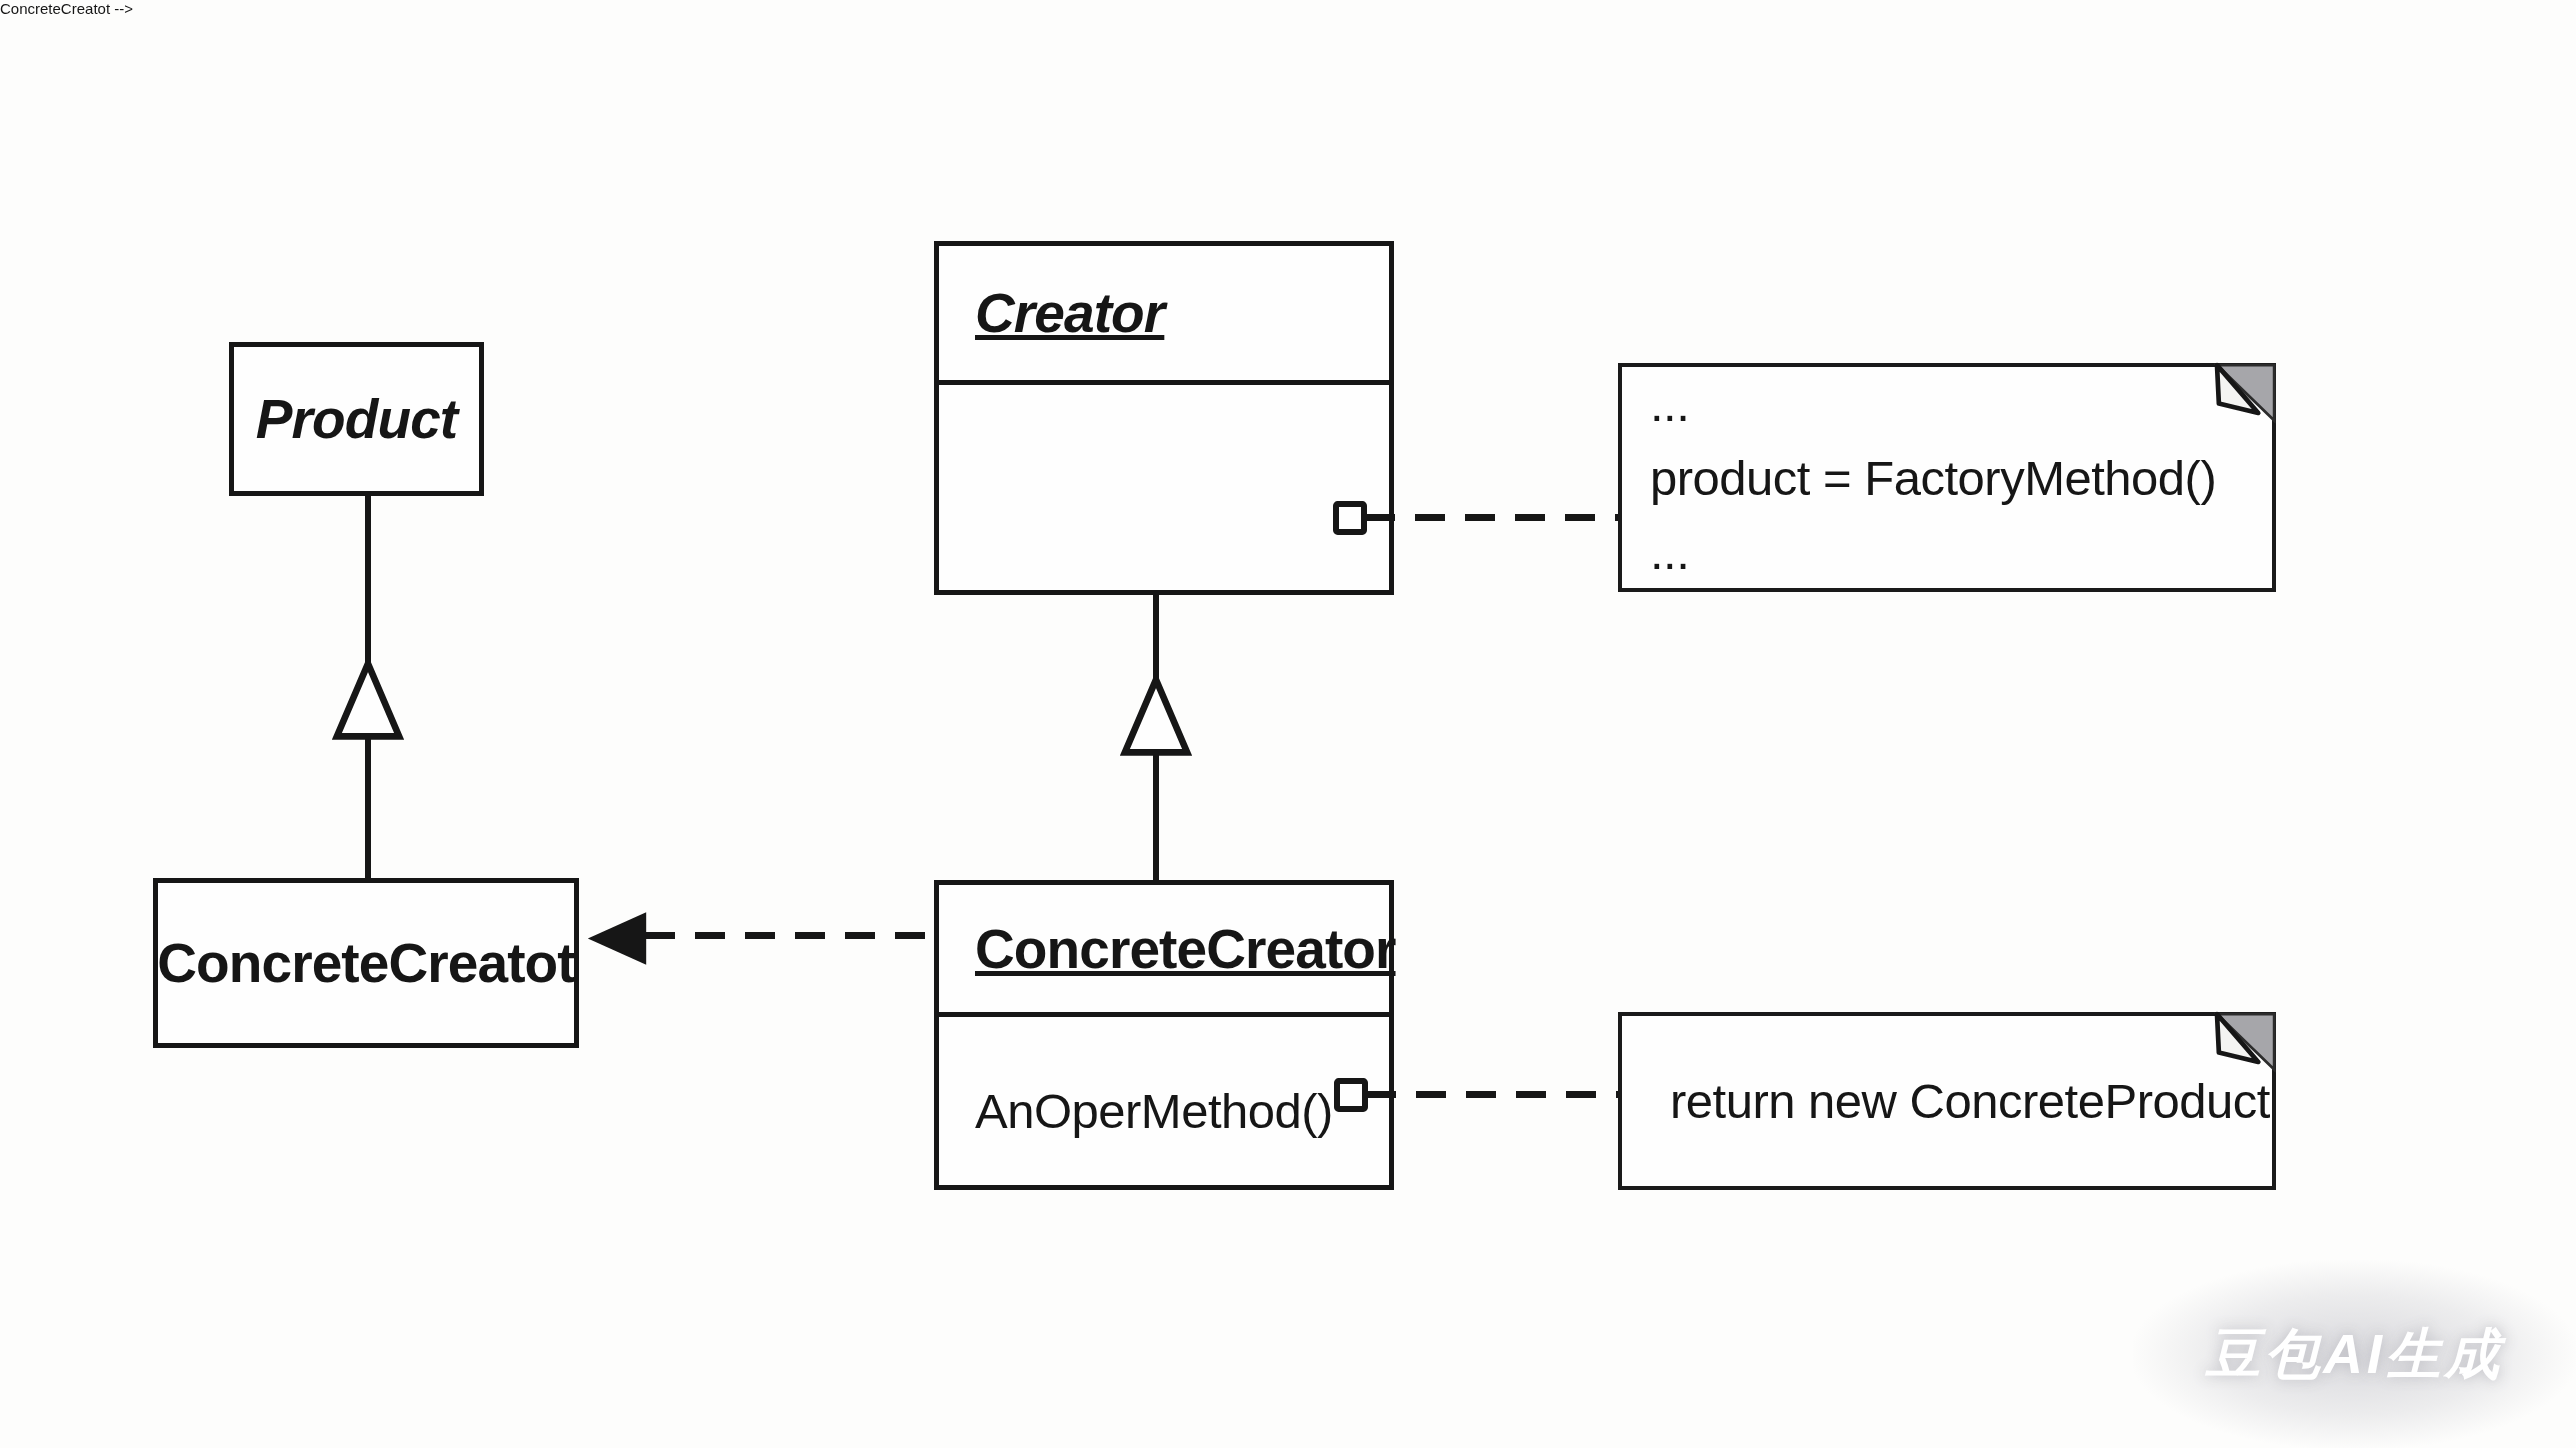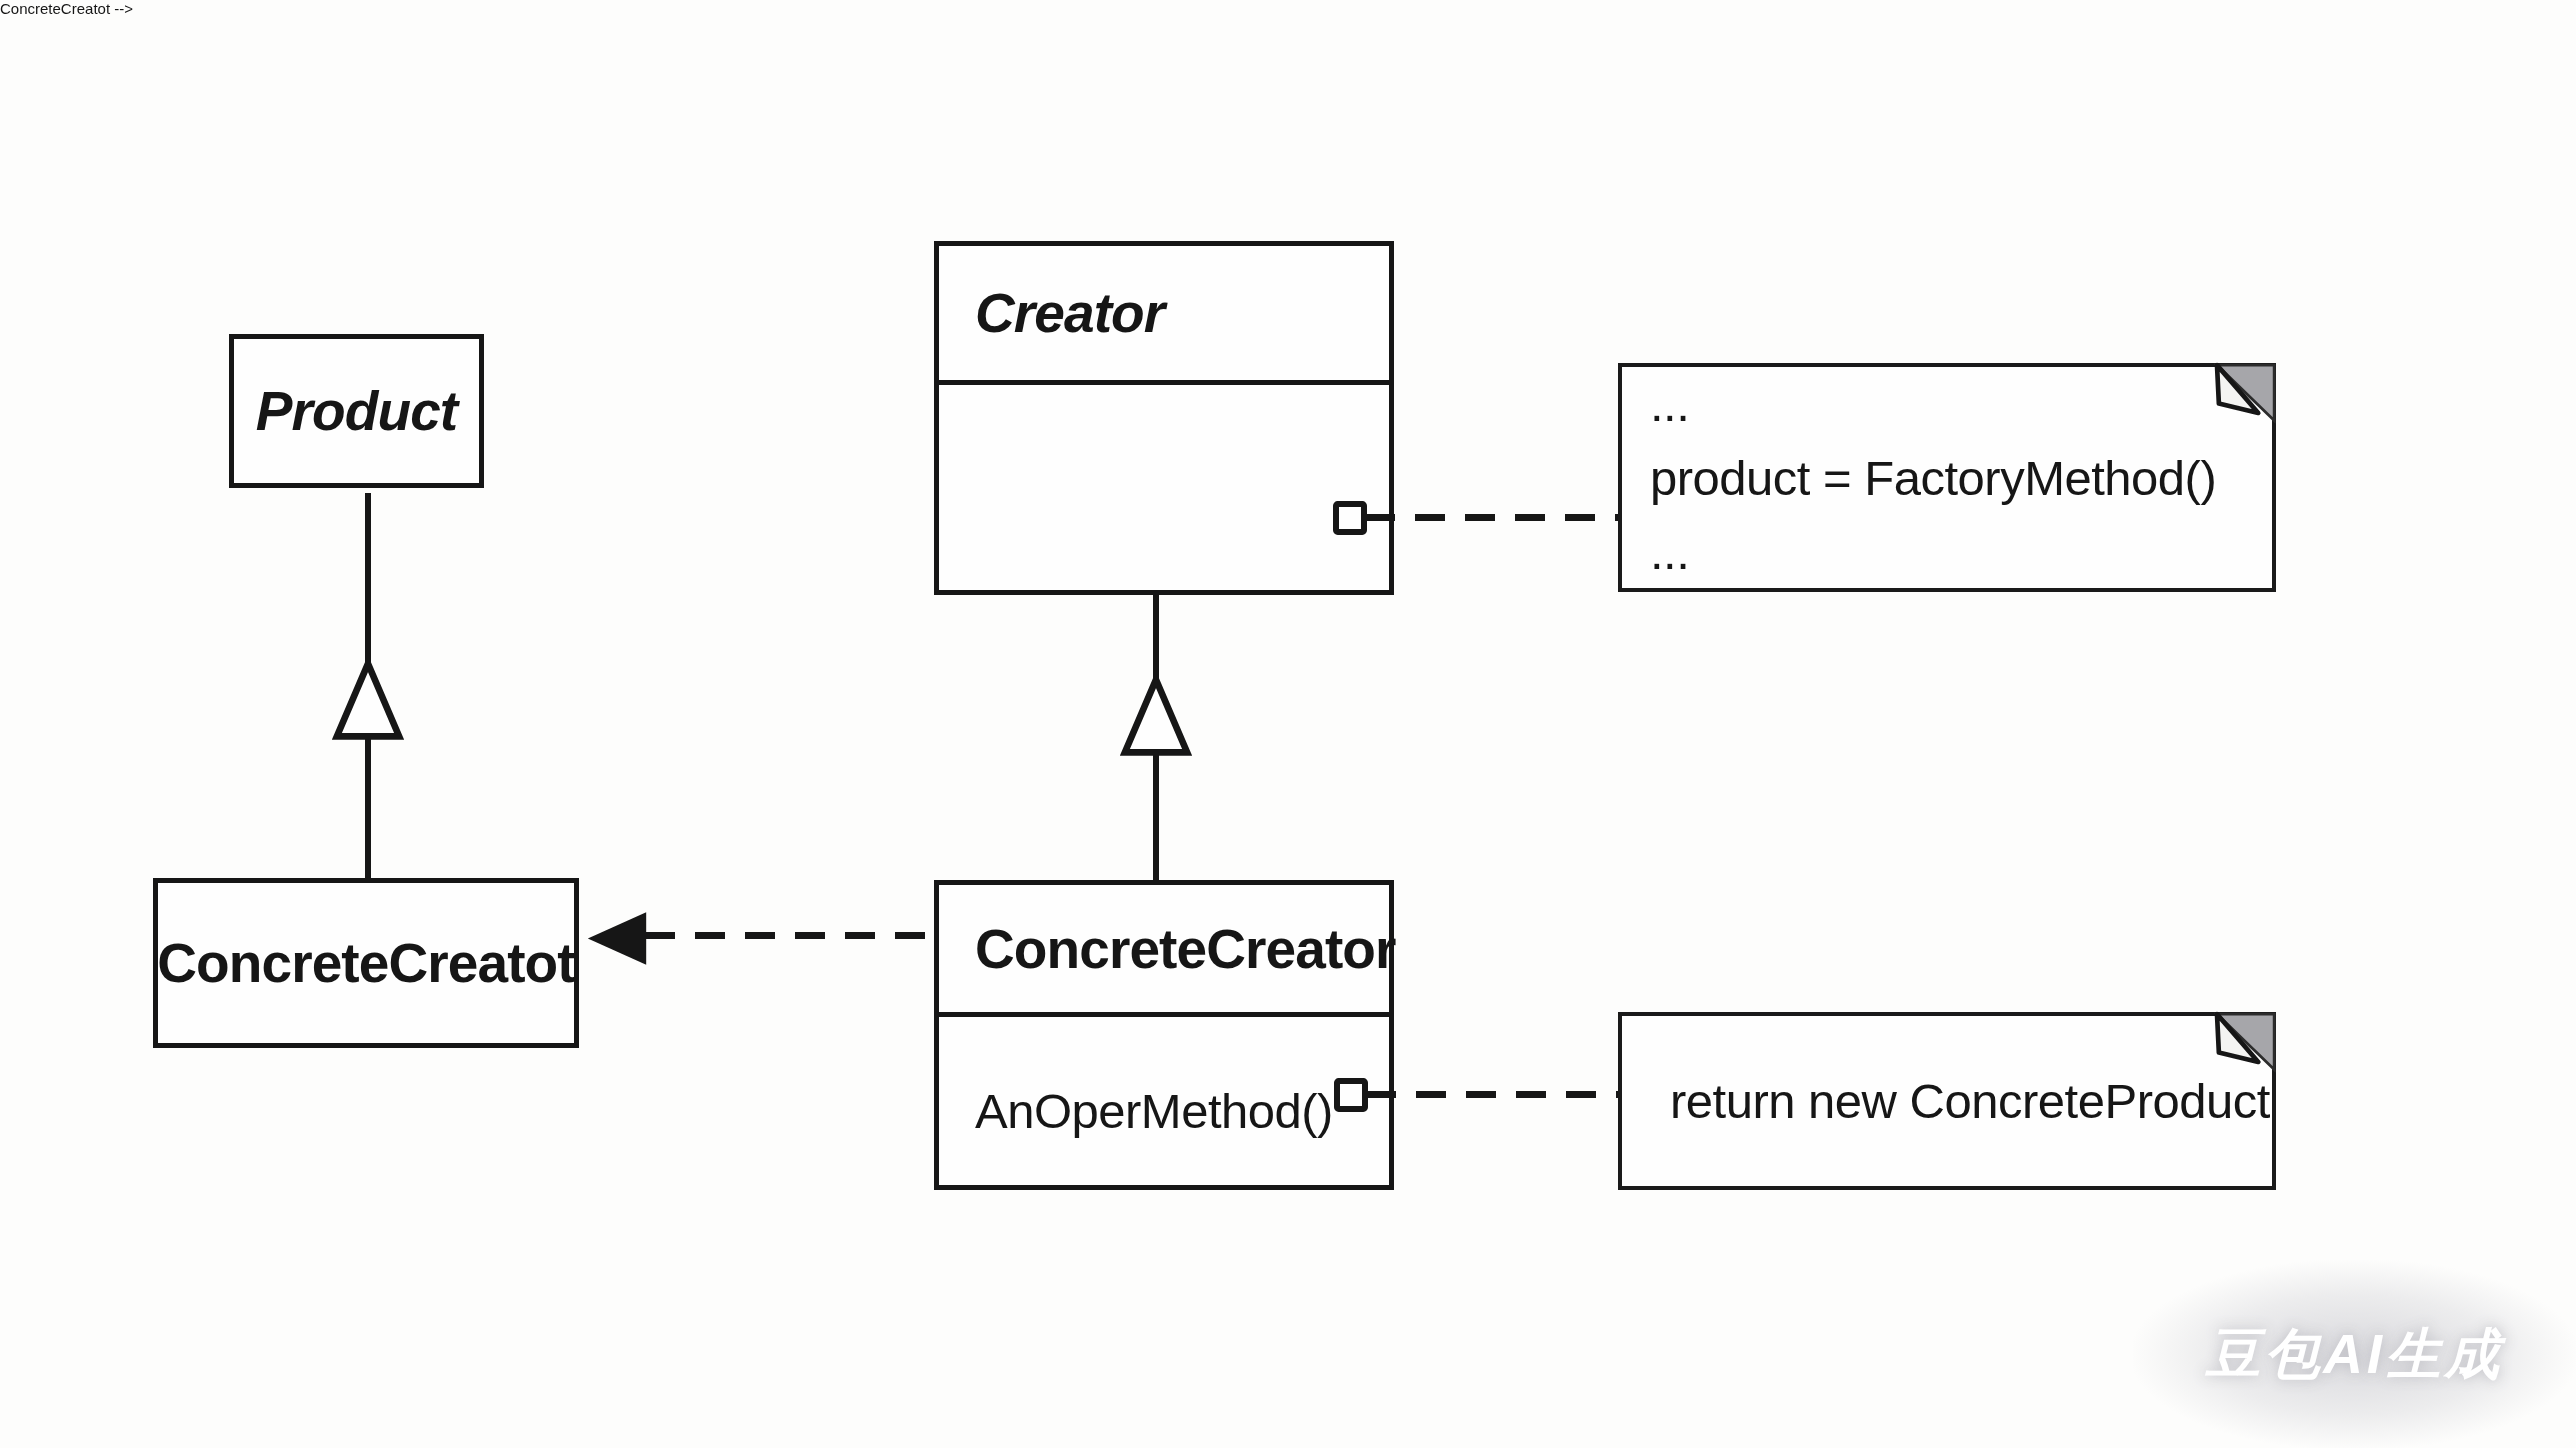--- a/index.html
+++ b/index.html
@@ -38,20 +38,21 @@
     letter-spacing: -0.9px;
   }
   .abstract .cls-name {
     font-style: italic;
   }
   .centered {
     justify-content: center;
   }
   .left-pad {
     padding-left: 36px;
+    text-decoration: underline;
   }
   .methods {
     box-sizing: border-box;
     padding: 19px 0 0 36px;
     line-height: 77px;
     font-size: 49px;
     letter-spacing: -0.5px;
   }
   .methods .m-abstract {
     font-style: italic;
@@ -142,21 +143,21 @@
     text-shadow: 0 0 13.2px rgba(185,185,192,0.9);
     font-style: italic;
   }
 </style>
 </head>
 <body>
 
 <div class="canvas">
 
   
-  <div class="uml-box abstract" style="left:229px; top:334px; width:255px; height:154px;">
+  <div class="uml-box abstract" style="left:229px; top:342px; width:255px; height:154px;">
     <div class="title centered" style="height:100%;">
       <span class="cls-name">Product</span>
     </div>
   </div>
 
   
   <div class="uml-box abstract" style="left:934px; top:241px; width:460px; height:354px;">
     <div class="title divided left-pad" style="height:139px;">
       <span class="cls-name">Creator</span>
     </div>

